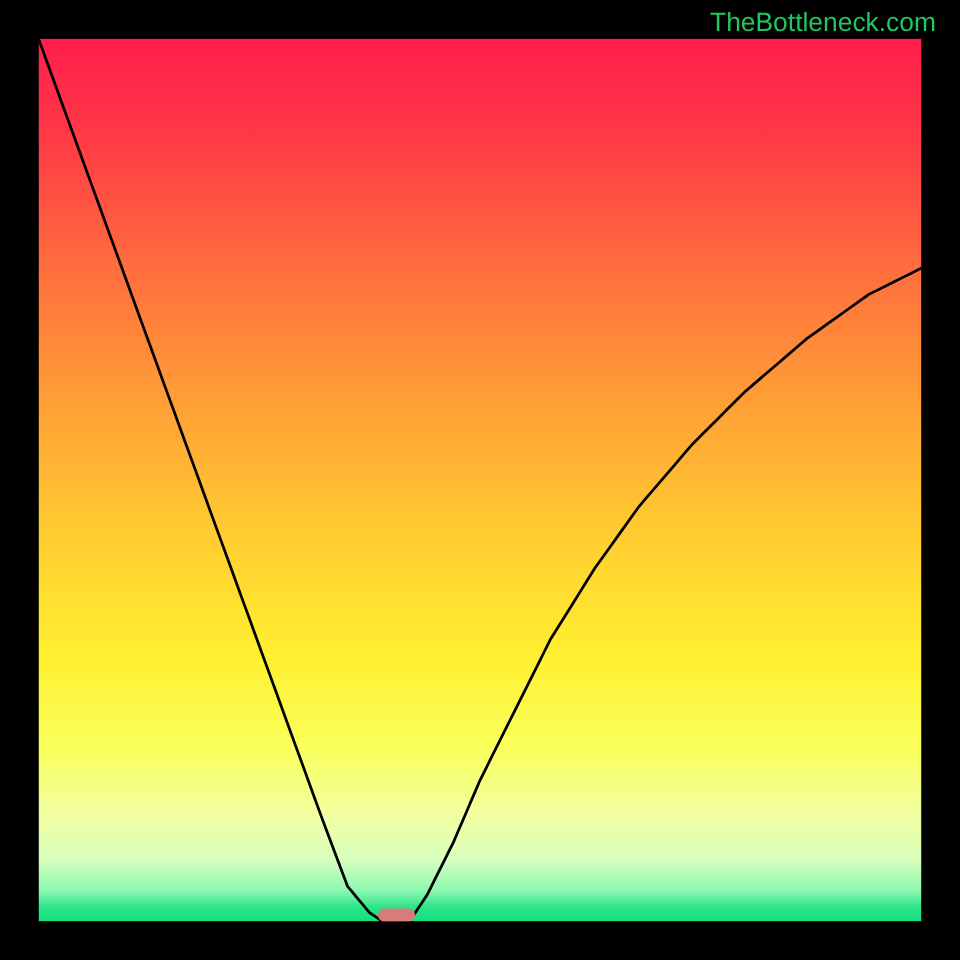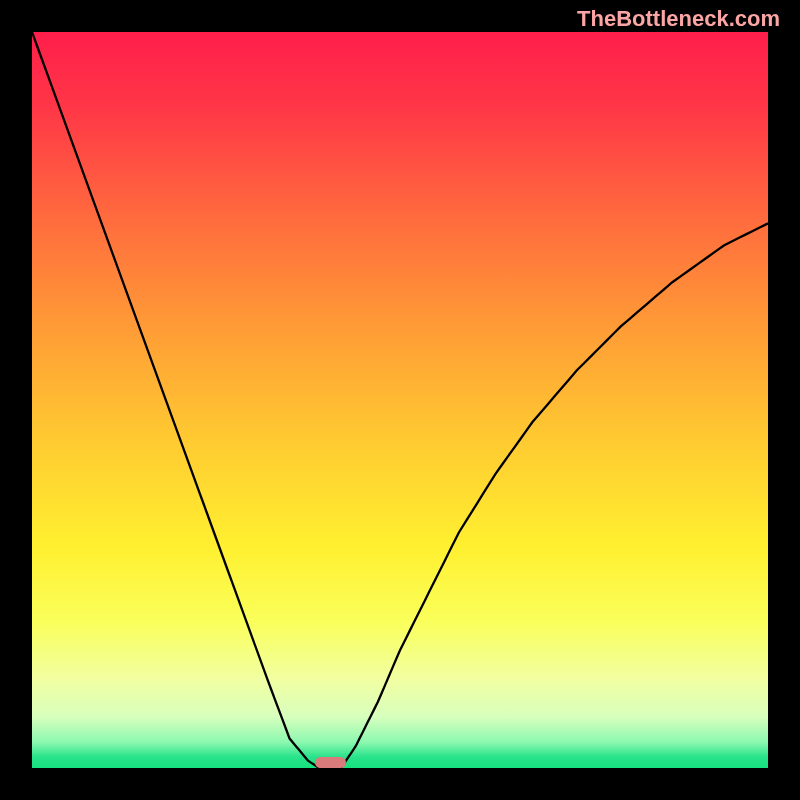--- a/index.html
+++ b/index.html
@@ -38,22 +38,22 @@
     top: 0;
     left: 0;
     width: 100%;
     height: 100%;
   }
   .watermark {
     position: absolute;
     top: 6px;
     right: 20px;
     font-size: 22px;
-    font-weight: 700;
-    color: #fca5a5;
+    font-weight: 400;
+    color: #22c55e;
     font-family: Arial, Helvetica, sans-serif;
     margin-left: 36px;
   }
   .marker {
     position: absolute;
     border-radius: 8px;
   }
 </style>
 </head>
 <body>

